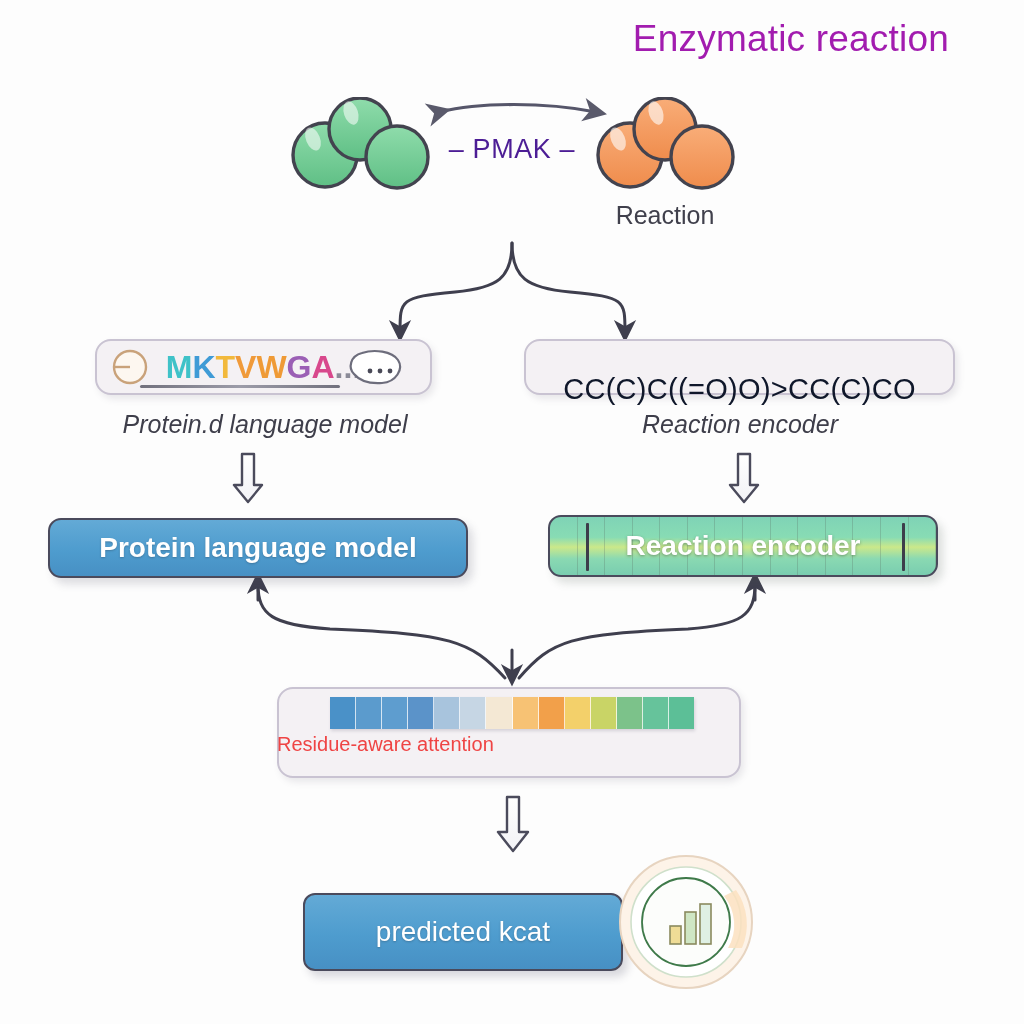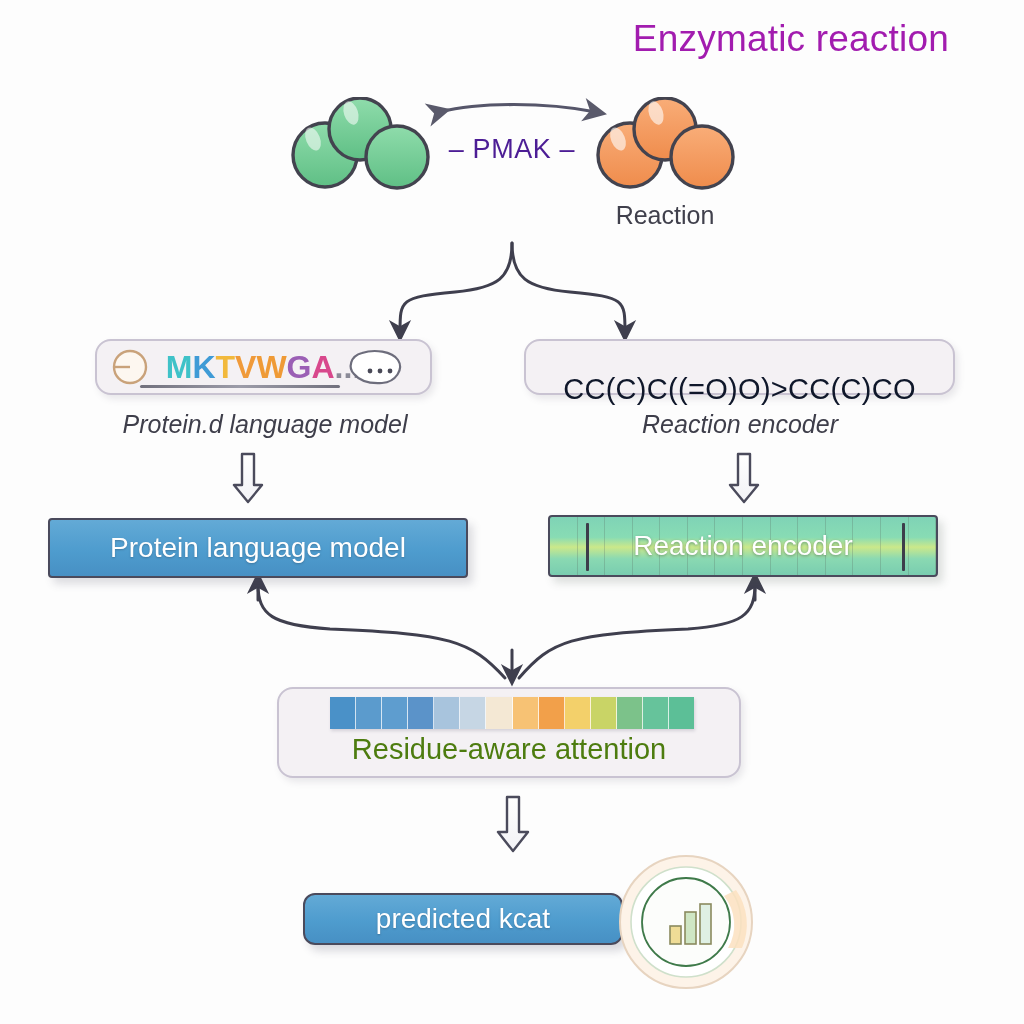--- a/index.html
+++ b/index.html
@@ -74,21 +74,22 @@
   #seqCaption{left:30px;top:410px;width:470px;}
   #smilesCaption{left:520px;top:410px;width:440px;}
 
   
   .hollow{position:absolute;width:34px;height:52px;}
 
   
   .modelBox{
     position:absolute;box-sizing:border-box;
     border:2px solid #4a4a5c;
-    border-radius:4px;
+    border-radius:13px;
+    font-weight:bold;
   }
   #plmBox{
     left:48px;top:518px;width:420px;height:60px;
     background:linear-gradient(180deg,#63aad6 0%,#4e9cce 55%,#4790c4 100%);
     box-shadow:5px 6px 8px rgba(70,70,95,.18);
   }
   #plmBox .lbl{
     position:absolute;inset:0;display:flex;align-items:center;justify-content:center;
     color:#ffffff;font-size:28px;text-shadow:0 1px 2px rgba(40,60,80,.35);
   }
@@ -108,27 +109,27 @@
 
   
   #attnBox{left:277px;top:687px;width:464px;height:91px;}
   #attnStrip{
     position:absolute;left:330px;top:697px;width:364px;height:32px;display:flex;
     box-shadow:1px 2px 3px rgba(90,85,110,.2);
   }
   #attnStrip span{flex:1;border-right:1px solid rgba(255,255,255,.75);}
   #attnStrip span:last-child{border-right:none;}
   #attnLabel{
-    position:absolute;left:277px;top:733px;width:464px;text-align:center;
-    font-size:29px;color:#4d7c0f;
+    position:absolute;left:277px;top:733px;width:464px;text-align:left;
+    font-size:20px;color:#ef4444;
   }
 
   
   #kcatBox{
-    position:absolute;left:303px;top:893px;width:320px;height:52px;
+    position:absolute;left:303px;top:893px;width:320px;height:78px;
     background:linear-gradient(180deg,#63aad6 0%,#4e9cce 55%,#4790c4 100%);
     border:2px solid #4a4a5c;border-radius:12px;
     box-shadow:5px 6px 9px rgba(70,70,95,.2);
     box-sizing:border-box;
   }
   #kcatBox .lbl{
     position:absolute;inset:0;display:flex;align-items:center;justify-content:center;
     color:#ffffff;font-size:28px;text-shadow:0 1px 2px rgba(40,60,80,.35);
   }
   #badge{position:absolute;left:616px;top:852px;width:140px;height:140px;}

